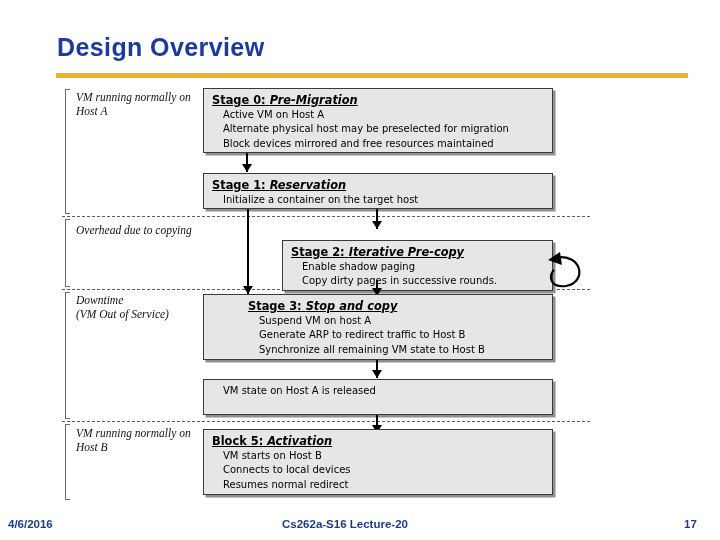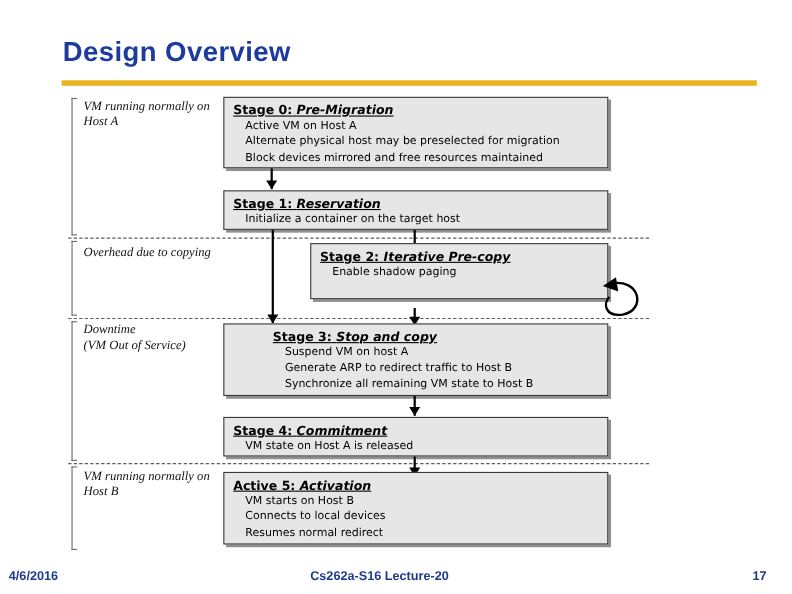--- a/index.html
+++ b/index.html
@@ -179,26 +179,27 @@
     </div>
     <div class="stage-line">Initialize a container on the target host</div>
   </div>
 
   <div class="arrow-shaft" style="left:376px; top:209px; height:20px;"></div>
   <div class="arrow-head" style="left:372px; top:221px;"></div>
 
   <div class="arrow-shaft" style="left:247px; top:209px; height:85px;"></div>
   <div class="arrow-head" style="left:243px; top:286px;"></div>
 
-  <div class="stage-box" style="left:282px; top:221px; width:271px; height:51px;">
+  <div class="stage-box" style="left:282px; top:240px; width:271px; height:51px;">
     <div class="stage-title">
       <span>Stage 2:</span>
       <span class="stage-name">Iterative Pre-copy</span>
     </div>
     <div class="stage-line">Enable shadow paging</div>
+    <div class="stage-line">Copy dirty pages in successive rounds.</div>
   </div>
 
   <svg class="loop-svg" style="left:540px; top:248px;" width="50" height="46" viewBox="0 0 50 46">
     <path d="M14 10 C 42 4, 48 34, 26 38 C 10 40, 8 28, 14 22" fill="none" stroke="#000000" stroke-width="2.2"></path>
     <polygon points="20,4 8,12 22,17" fill="#000000"></polygon>
   </svg>
 
   <div class="arrow-shaft" style="left:376px; top:280px; height:16px;"></div>
   <div class="arrow-head" style="left:372px; top:288px;"></div>
 
@@ -209,33 +210,29 @@
     </div>
     <div class="stage-line">Suspend VM on host A</div>
     <div class="stage-line">Generate ARP to redirect traffic to Host B</div>
     <div class="stage-line">Synchronize all remaining VM state to Host B</div>
   </div>
 
   <div class="arrow-shaft" style="left:376px; top:360px; height:18px;"></div>
   <div class="arrow-head" style="left:372px; top:370px;"></div>
 
   <div class="stage-box" style="left:203px; top:379px; width:350px; height:36px;">
-    <div class="stage-title">
-      <span>Stage 4:</span>
-      <span class="stage-name">Commitment</span>
-    </div>
     <div class="stage-line">VM state on Host A is released</div>
   </div>
 
   <div class="arrow-shaft" style="left:376px; top:415px; height:18px;"></div>
   <div class="arrow-head" style="left:372px; top:425px;"></div>
 
   <div class="stage-box" style="left:203px; top:429px; width:350px; height:66px;">
     <div class="stage-title">
-      <span>Active 5:</span>
+      <span>Block 5:</span>
       <span class="stage-name">Activation</span>
     </div>
     <div class="stage-line">VM starts on Host B</div>
     <div class="stage-line">Connects to local devices</div>
     <div class="stage-line">Resumes normal redirect</div>
   </div>
 
 </div>
 
 <div class="footer-text" id="footer-date">4/6/2016</div>

